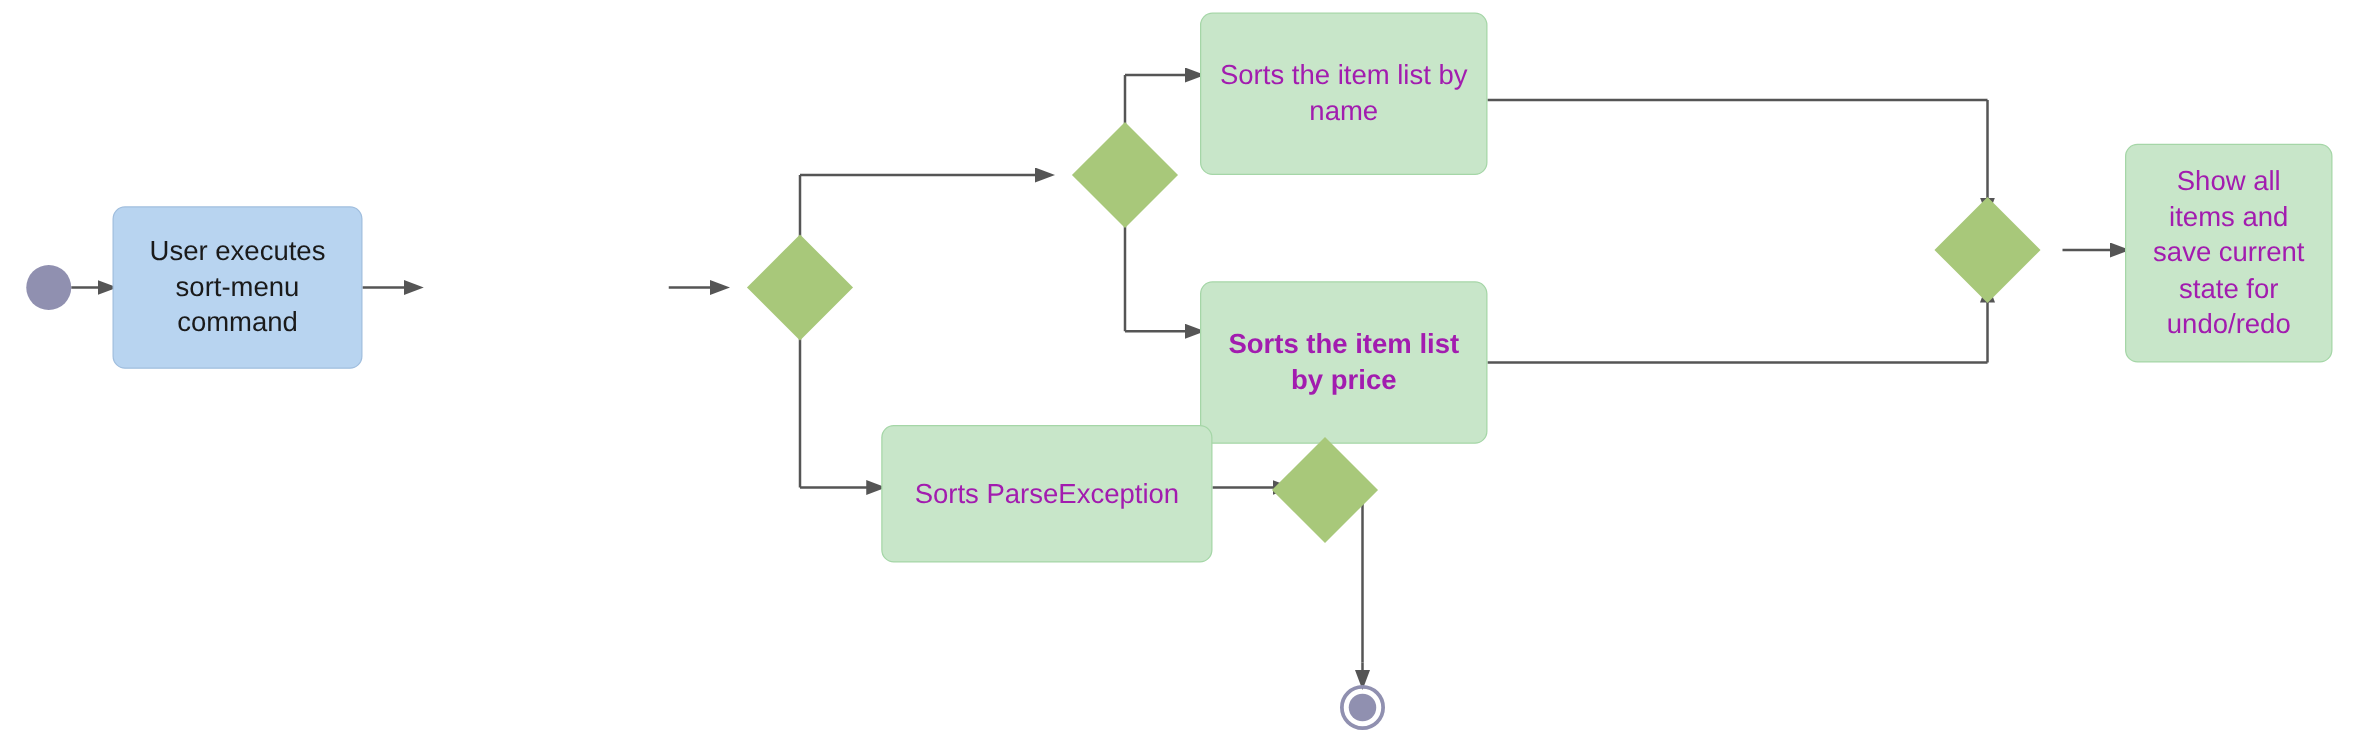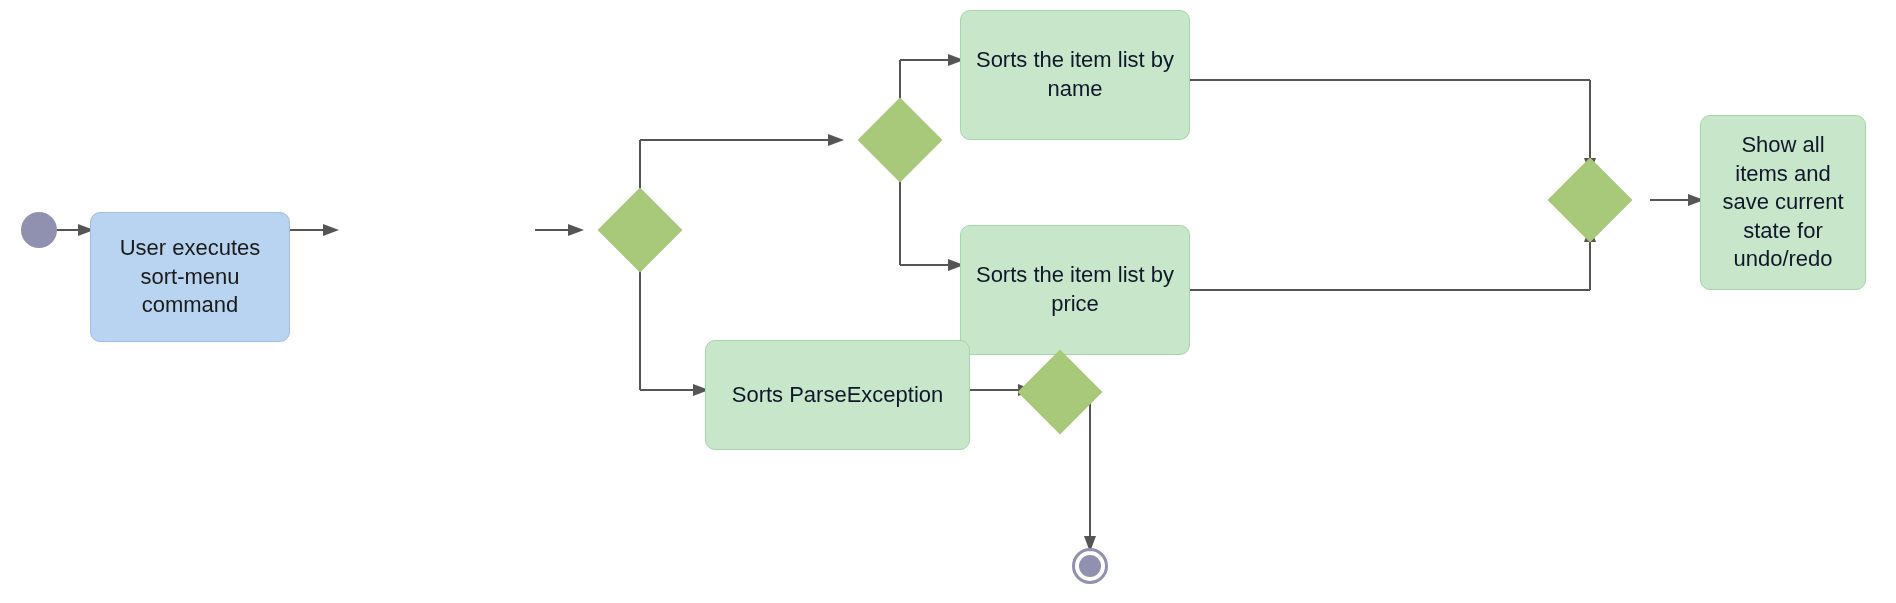--- a/index.html
+++ b/index.html
@@ -25,26 +25,25 @@
       justify-content: center;
       text-align: center;
       font-size: 22px;
       line-height: 1.3;
       padding: 10px 14px;
     }
     .node-blue {
       background: #b8d4f0;
       border: 1.5px solid #a0bede;
       color: #1a1a1a;
-      margin-top: 47px;
     }
     .node-green {
       background: #c8e6c9;
       border: 1.5px solid #a5d6a7;
-      color: #0f172a;
+      color: #a21caf;
     }
     .diamond {
       position: absolute;
       width: 60px;
       height: 60px;
       background: #a8c87a;
       transform: rotate(45deg);
     }
     .start-circle {
       position: absolute;
@@ -136,21 +135,21 @@
 
   <div class="diamond" style="left:610px; top:200px;"></div>
 
   <div class="diamond" style="left:870px; top:110px;"></div>
 
   <div class="node node-green" style="left:960px; top:10px; width:230px; height:130px;">
     <span>Sorts the item
 list by name</span>
   </div>
 
-  <div class="node node-green" style="left:960px; top:225px; width:230px; height:130px;">
+  <div class="node node-green" style="left:960px; top:225px; width:230px; height:130px;font-weight:bold;">
     <span>Sorts the item
 list by price</span>
   </div>
 
   <div class="node node-green" style="left:705px; top:340px; width:265px; height:110px;">
     <span>Sorts
 ParseException</span>
   </div>
 
   <div class="diamond" style="left:1030px; top:362px;"></div>

